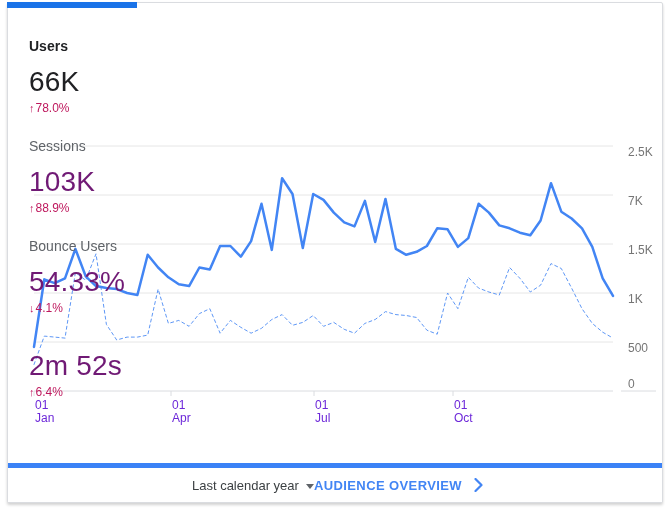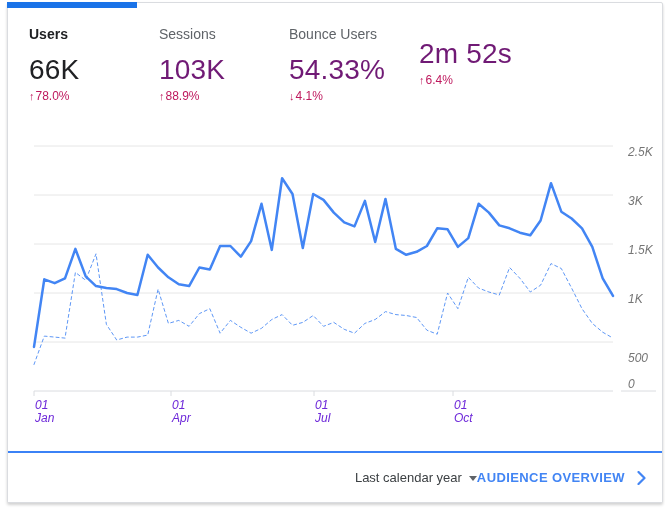--- a/index.html
+++ b/index.html
@@ -4,39 +4,39 @@
 <style>
   * { margin:0; padding:0; box-sizing:border-box; }
   html,body { width:665px; height:509px; background:#ffffff; overflow:hidden;
     font-family:"Liberation Sans", sans-serif; }
   .card { position:absolute; left:7px; top:2px; width:656px; height:501px;
     background:#fff; border:1px solid #dadce0; border-radius:2px;
     box-shadow:0 2px 3px rgba(0,0,0,0.18); }
   .tab-indicator { position:absolute; left:-1px; top:-1px; width:130px; height:6px;
     background:#1a73e8; }
   
-  .metrics { position:absolute; left:0; top:0; width:100%; height:115px; display:flex; }
+  .metrics { position:absolute; left:0; top:12px; width:100%; height:115px; display:flex;flex-direction:column; }
   .tab { width:130px; padding:23px 0 0 21px; cursor:pointer; }
   .tab-label { font-size:14px; color:#5f6368; line-height:16px; }
   .tab-value { margin-top:12px; font-size:28px; font-weight:300; color:#701a75; line-height:32px; letter-spacing:0.2px; }
   .tab-delta { margin-top:3px; font-size:12px; color:#be185d; line-height:14px; }
   .tab-delta .arrow { font-size:11px; margin-right:1px; }
   .tab.selected .tab-label { color:#202124; font-weight:700; }
   .tab.selected .tab-value { color:#202124; }
   
-  .chart { position:absolute; inset:0; pointer-events:none;font-style:italic; }
+  .chart { position:absolute; inset:0; pointer-events:none; }
   .chart svg { position:absolute; left:0; top:0; }
   .ylabel { position:absolute; left:620px; font-size:12px; color:#757575; line-height:14px; }
-  .y0{top:142px;} .y1{top:191px;} .y2{top:240px;} .y3{top:289px;} .y4{top:348px;} .y5{top:374px;}
+  .y0{top:142px;} .y1{top:191px;} .y2{top:240px;} .y3{top:289px;} .y4{top:338px;} .y5{top:374px;}
   .xlabel { position:absolute; top:396px; font-size:12px; color:#6d28d9; line-height:13px; }
   .x0{left:27px;} .x1{left:164px;} .x2{left:307px;} .x3{left:446px;}
   
-  .footer { position:absolute; left:0; right:0; bottom:0; height:51px;
-    border-top:2px solid #3b82f6; display:flex; align-items:center;
-    justify-content:flex-end; padding:0 16px 0 21px; background:#fff; }
+  .footer { position:absolute; left:0; right:0; bottom:0; height:39px;
+    border-top:5px solid #3b82f6; display:flex; align-items:center;
+    justify-content:center; padding:0 16px 0 21px; background:#fff; }
   .date-range { display:flex; align-items:center; font-size:13px; color:#3c4043; cursor:pointer; }
   .caret { width:0; height:0; border-left:4px solid transparent; border-right:4px solid transparent;
     border-top:5px solid #5f6368; margin-left:7px; margin-top:2px; }
   .ga-link { display:flex; align-items:center; font-size:13px; font-weight:700;
     color:#4285f4; letter-spacing:0.4px; cursor:pointer; text-decoration:none; }
   .ga-link svg { margin-left:12px; }
 </style>
 </head>
 <body>
 
@@ -59,21 +59,21 @@
         <line x1="26" y1="388" x2="26" y2="393"></line>
         <line x1="163" y1="388" x2="163" y2="393"></line>
         <line x1="306" y1="388" x2="306" y2="393"></line>
         <line x1="445" y1="388" x2="445" y2="393"></line>
       </g>
       <polyline id="series-1" fill="none" stroke-width="1" stroke-linejoin="round" stroke-linecap="round" points="26.0,361.5 36.3,333.1 46.7,334.1 57.0,335.1 67.4,269.4 77.7,277.3 88.0,250.8 98.4,321.4 108.7,337.0 119.1,334.1 129.4,334.1 139.7,332.1 150.1,286.1 160.4,320.4 170.8,317.4 181.1,323.3 191.4,310.6 201.8,305.7 212.1,330.2 222.4,317.4 232.8,324.3 243.1,330.2 253.5,325.3 263.8,316.5 274.1,311.6 284.5,322.3 294.8,319.4 305.2,312.5 315.5,323.3 325.8,319.4 336.2,326.3 346.5,330.2 356.9,320.4 367.2,316.5 377.5,308.6 387.9,311.6 398.2,312.5 408.6,314.5 418.9,327.2 429.2,331.2 439.6,290.0 449.9,305.7 460.3,274.3 470.6,285.1 480.9,289.0 491.3,292.0 501.6,264.5 511.9,275.3 522.3,289.0 532.6,282.2 543.0,260.6 553.3,265.5 563.6,285.1 574.0,305.7 584.3,320.4 594.7,329.2 605.0,335.1" stroke="#5e97f6" stroke-dasharray="3 3"></polyline>
       <polyline id="series-0" fill="none" stroke-width="2.5" stroke-linejoin="round" stroke-linecap="round" points="26.0,343.9 36.3,276.3 46.7,280.2 57.0,275.3 67.4,245.9 77.7,273.3 88.0,283.1 98.4,285.1 108.7,286.1 119.1,290.0 129.4,292.0 139.7,251.8 150.1,264.5 160.4,274.3 170.8,281.2 181.1,283.1 191.4,264.5 201.8,266.5 212.1,243.0 222.4,243.0 232.8,253.7 243.1,238.1 253.5,200.8 263.8,246.9 274.1,175.3 284.5,191.0 294.8,244.9 305.2,191.0 315.5,196.9 325.8,209.6 336.2,219.4 346.5,223.4 356.9,197.9 367.2,239.0 377.5,195.9 387.9,245.9 398.2,251.8 408.6,248.8 418.9,243.0 429.2,225.3 439.6,226.3 449.9,243.9 460.3,235.1 470.6,200.8 480.9,209.6 491.3,222.4 501.6,225.3 511.9,229.7 522.3,232.2 532.6,217.5 543.0,180.2 553.3,208.7 563.6,215.5 574.0,225.3 584.3,243.9 594.7,275.3 605.0,292.9" stroke="#4285f4"></polyline>
     </svg>
 
     <div class="ylabel y0">2.5K</div>
-    <div class="ylabel y1">3K</div>
+    <div class="ylabel y1">7K</div>
     <div class="ylabel y2">1.5K</div>
     <div class="ylabel y3">1K</div>
     <div class="ylabel y4">500</div>
     <div class="ylabel y5">0</div>
 
     <div class="xlabel x0">
       <div>01</div>
         <div>Jan</div>
     </div>
     <div class="xlabel x1">

